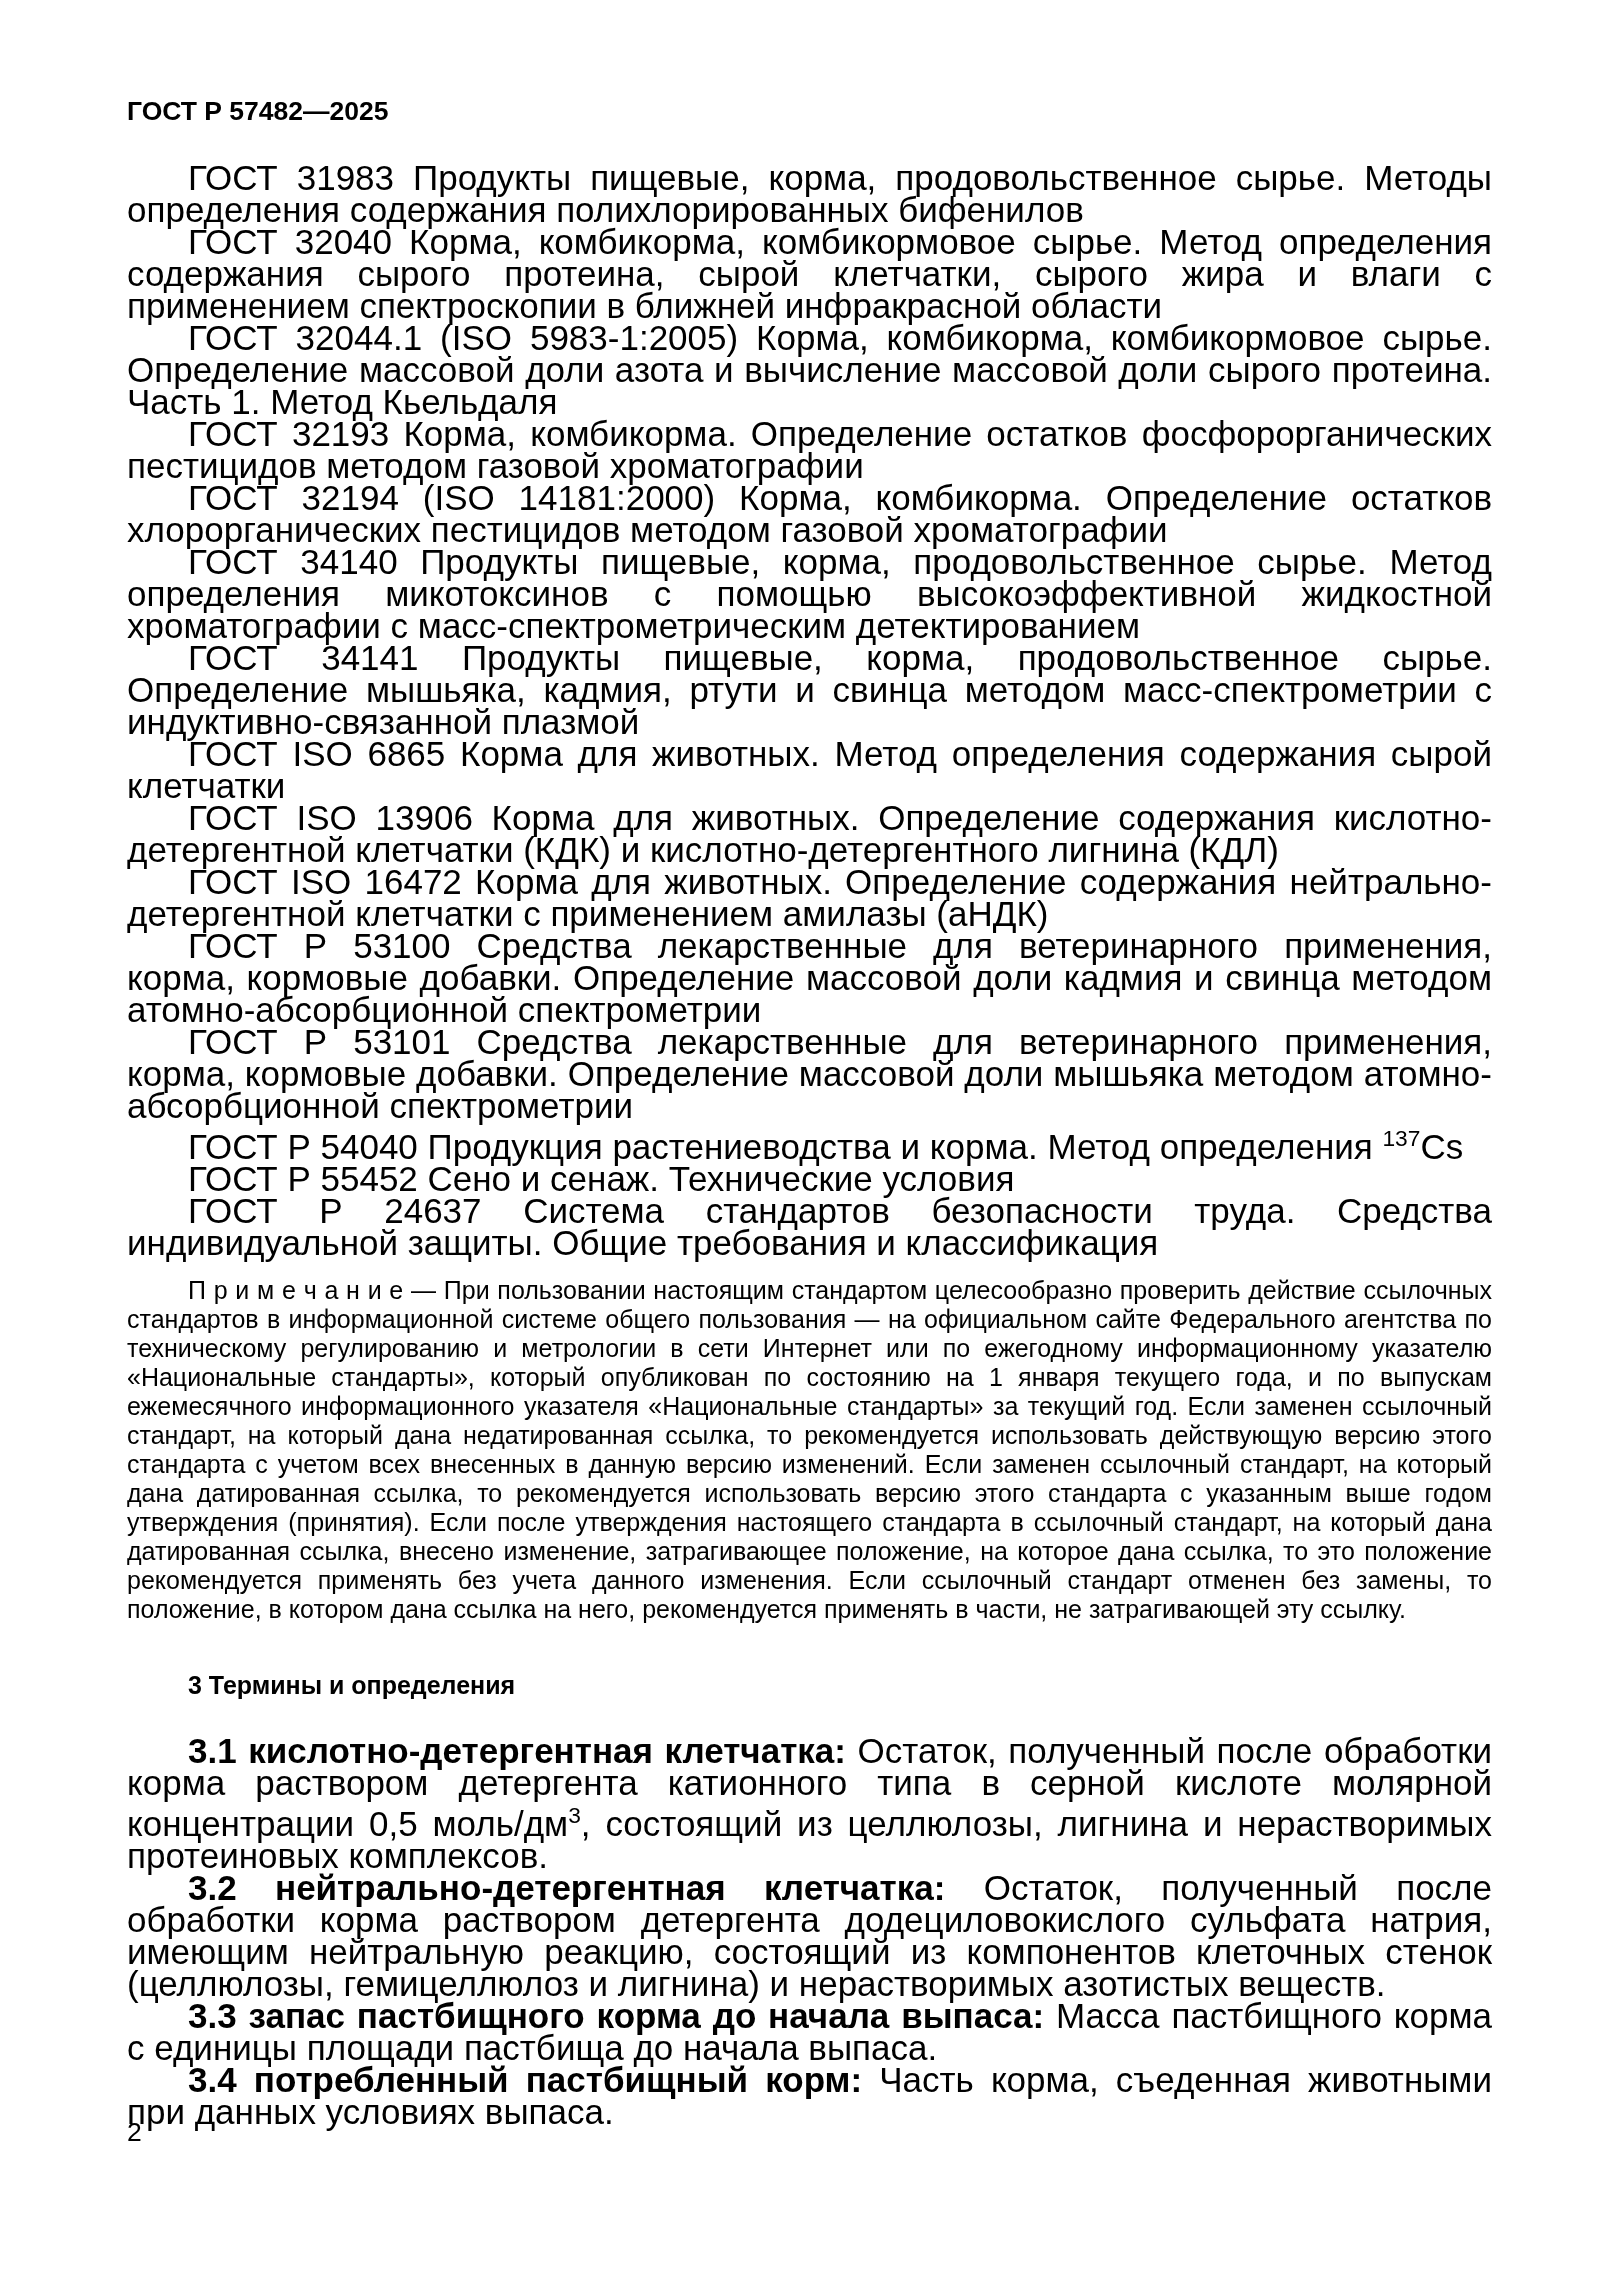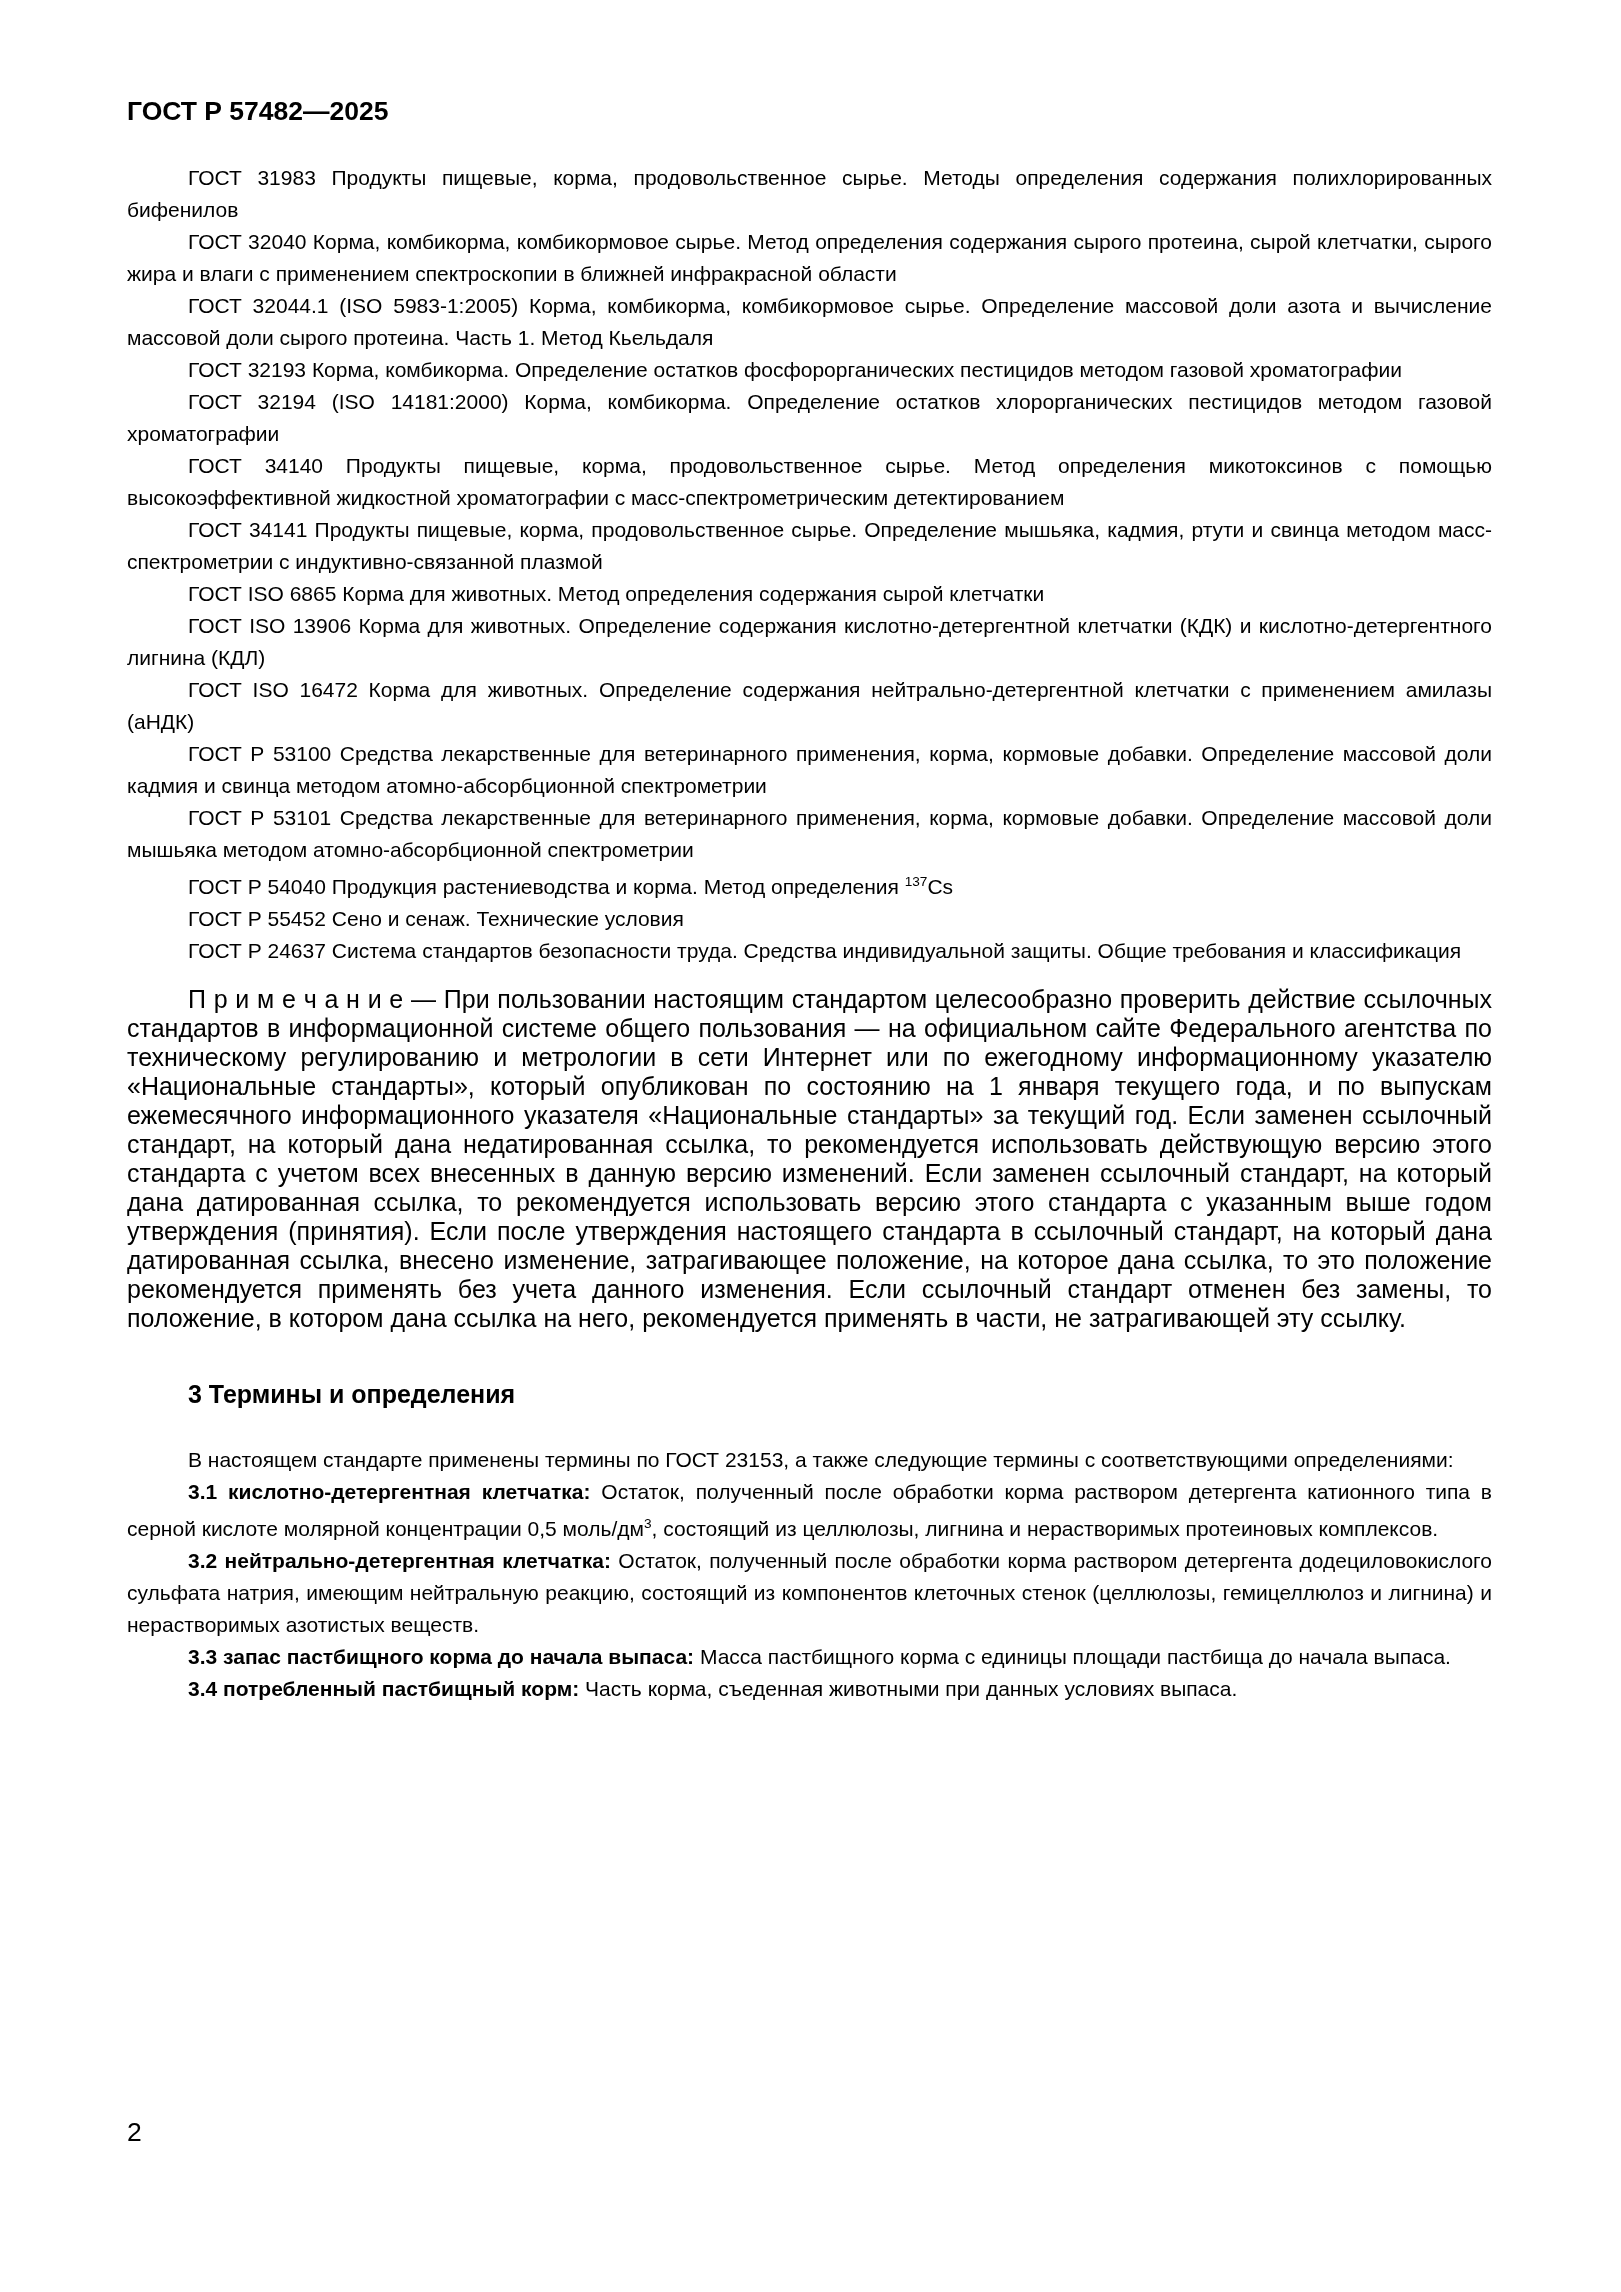--- a/index.html
+++ b/index.html
@@ -12,21 +12,21 @@
     position: relative;
     padding: 96px 129px 0 127px;
     font-family: "Liberation Sans", "DejaVu Sans", sans-serif;
   }
   .doc-header {
     font-weight: bold;
     font-size: 26.5px;
     margin: 0 0 35px 0;
   }
   .body-text {
-    font-size: 21px;
+    font-size: 35px;
     line-height: 32px;
     text-align: justify;
   }
   .para { margin: 0; text-indent: 61px; }
   .note {
     font-size: 25px;
     line-height: 29px;
     margin: 17.6px 0 19.6px 0;
     text-align: justify;
     text-indent: 61px;
@@ -70,21 +70,20 @@
     <p class="para"><span>ГОСТ Р 54040 Продукция растениеводства и корма. Метод определения </span><sup>137</sup><span>Cs</span></p>
     <p class="para">ГОСТ Р 55452 Сено и сенаж. Технические условия</p>
     <p class="para">ГОСТ Р 24637 Система стандартов безопасности труда. Средства индивидуальной защиты. Общие требования и классификация</p>
   </div>
 
   <p class="note"><span>П р и м е ч а н и е</span><span> — </span><span>При пользовании настоящим стандартом целесообразно проверить действие ссылочных стандартов в информационной системе общего пользования — на официальном сайте Федерального агентства по техническому регулированию и метрологии в сети Интернет или по ежегодному информационному указателю «Национальные стандарты», который опубликован по состоянию на 1 января текущего года, и по выпускам ежемесячного информационного указателя «Национальные стандарты» за текущий год. Если заменен ссылочный стандарт, на который дана недатированная ссылка, то рекомендуется использовать действующую версию этого стандарта с учетом всех внесенных в данную версию изменений. Если заменен ссылочный стандарт, на который дана датированная ссылка, то рекомендуется использовать версию этого стандарта с указанным выше годом утверждения (принятия). Если после утверждения настоящего стандарта в ссылочный стандарт, на который дана датированная ссылка, внесено изменение, затрагивающее положение, на которое дана ссылка, то это положение рекомендуется применять без учета данного изменения. Если ссылочный стандарт отменен без замены, то положение, в котором дана ссылка на него, рекомендуется применять в части, не затрагивающей эту ссылку.</span></p>
 
   <h2 class="section-heading">3 Термины и определения</h2>
 
   <div class="body-text">
-    <p class="para">В настоящем стандарте применены термины по ГОСТ 23153, а также следующие термины с соответствующими определениями:</p>
 
     <p class="para">
       <span class="bold">3.1</span>
       <span class="bold">кислотно-детергентная клетчатка:</span>
       <span>Остаток, полученный после обработки корма раствором детергента катионного типа в серной кислоте молярной концентрации 0,5 моль/дм</span><sup>3</sup><span>, состоящий из целлюлозы, лигнина и нерастворимых протеиновых комплексов.</span>
     </p>
 
     <p class="para">
       <span class="bold">3.2</span>
       <span class="bold">нейтрально-детергентная клетчатка:</span>

